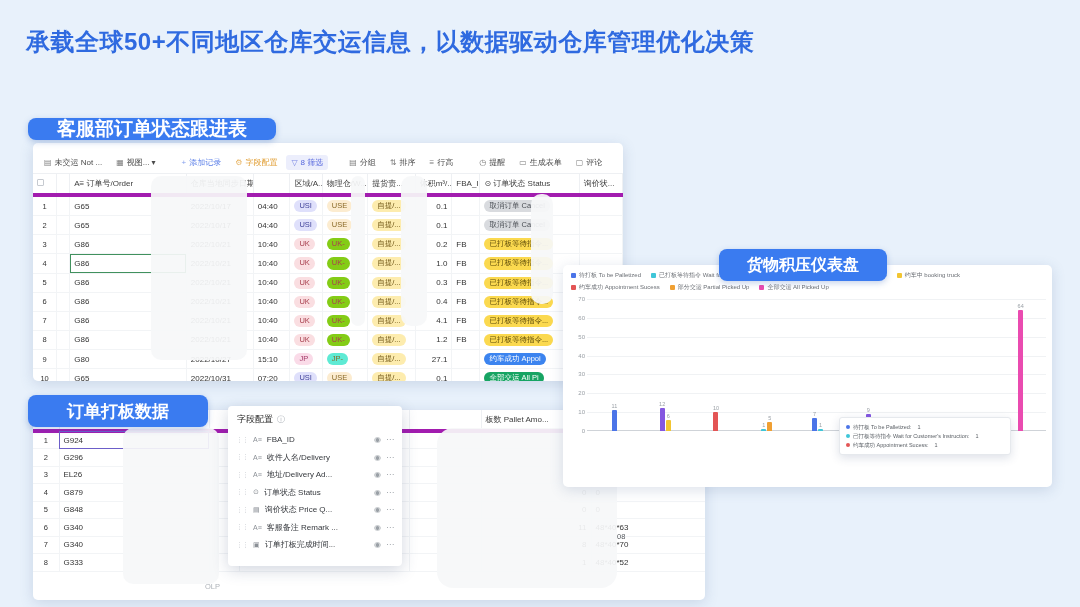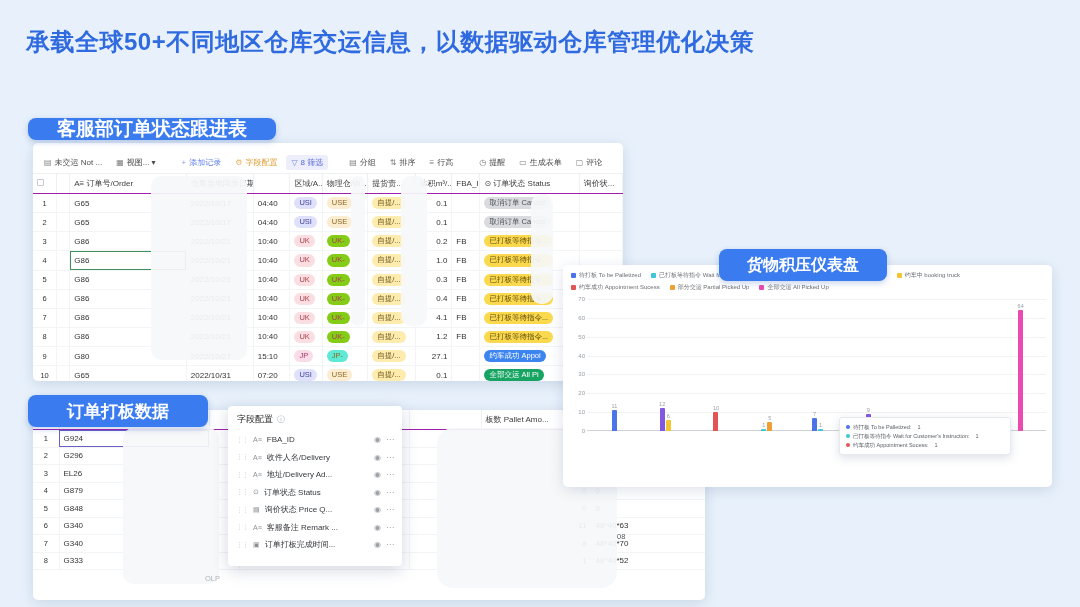--- a/index.html
+++ b/index.html
@@ -48,21 +48,21 @@
               border-radius:3px; white-space:nowrap; }
   .tbar .ti.accent { color:#e09b2d; }
   .tbar .ti.filter { color:#5566dd; background:#eceefc; }
   .tbar .ti.add { color:#5b7fe8; }
   .tbar .sep { flex:0 0 8px; }
   .gly { font-size:8px; line-height:1; opacity:.75; }
 
   table.grid { border-collapse:collapse; width:100%; table-layout:fixed; font-size:8px; }
   table.grid th {
     font-weight:normal; color:#3c3c3c; text-align:left; padding:4px 4px;
-    border-right:1px solid #eef0f3; border-bottom:1px solid #a21caf;
+    border-right:1px solid #eef0f3; border-bottom:4px solid #a21caf;
     height:19px; white-space:nowrap; overflow:hidden; background:#fff;margin-left:48px;
   }
   table.grid td {
     padding:3px 4px; border-right:1px solid #f2f4f6; border-bottom:1px solid #f2f4f6;
     height:17.5px; white-space:nowrap; overflow:hidden; color:#333;
   }
   .rn { color:#b5b9be; text-align:center; font-size:7.5px; }
   .num { text-align:right; }
   .chip { display:inline-block; padding:1px 5px; border-radius:8px;
           font-size:7.5px; line-height:1.35; white-space:nowrap; }
@@ -469,21 +469,21 @@
             <td></td>
             <td></td>
             <td></td>
             <td class="num">1</td>
             <td>48*40*52</td>
           </tr>
         </tbody>
     </table>
     <div class="blurstrip" style="left:90px; top:18px; width:96px; height:156px;"></div>
     <div class="blurstrip" style="left:404px; top:18px; width:180px; height:160px; border-radius:16px;"></div>
-    <span class="hint" style="left:172px; top:164px;">OLP</span>
+    <span class="hint" style="left:172px; top:172px;">OLP</span>
     <span class="hint" style="left:584px; top:122px; color:#55595e;">08</span>
   </div>
 </div>
 
 <div id="fieldpanel">
   <div class="fp-title">
     <span>字段配置</span>
     <span style="color:#b0b5bb;font-size:8px;">ⓘ</span>
   </div>
   <div id="fp-list">

